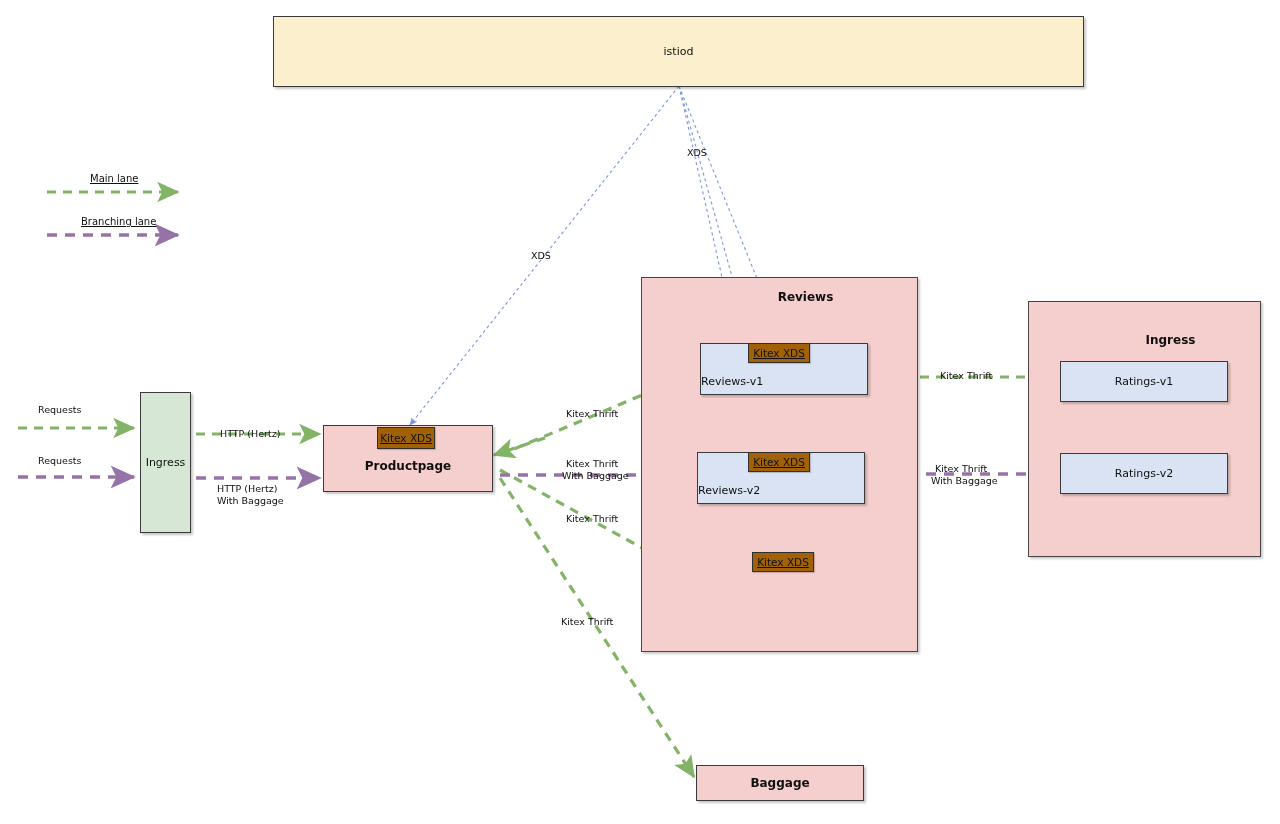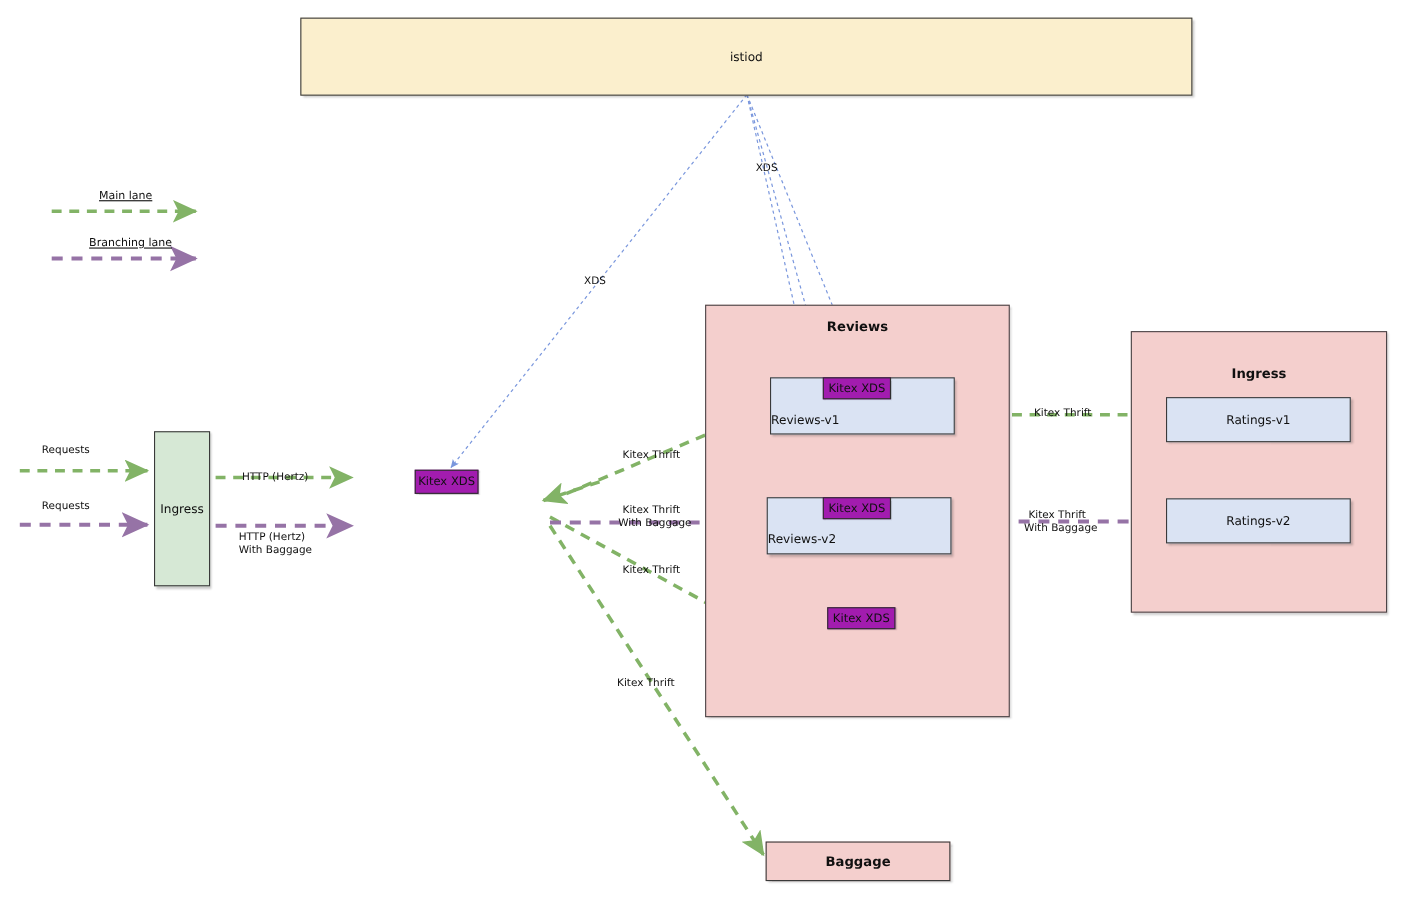--- a/index.html
+++ b/index.html
@@ -17,28 +17,28 @@
         display:flex;align-items:center;justify-content:center;}
   .node-label{font-size:11px;color:#101010;text-align:center;line-height:1.25;}
   .bold{font-weight:bold;font-size:12px;}
 
   .istiod{background:#fbefcd;}
   .pink{background:#f4cfcd;}
   .green{background:#d6e8d5;}
   .blue{background:#dae3f3;}
 
   .group{position:absolute;box-sizing:border-box;background:#f4cfcd;
-         border:1.6px solid #4a4446;box-shadow:2px 2px 2px rgba(0,0,0,0.2);}
+         border:1.6px solid #4a4446;box-shadow:2px 2px 2px rgba(0,0,0,0.2);padding-left:26px;}
   .group-title{position:absolute;width:100%;text-align:center;
                font-size:12px;font-weight:bold;color:#101010;}
 
-  .kitex{position:absolute;box-sizing:border-box;background:#a21caf;
+  .kitex{position:absolute;box-sizing:border-box;background:#a16207;
          border:1.2px solid #2f2f2f;display:flex;align-items:center;
          justify-content:center;font-size:10.5px;color:#101010;
-         box-shadow:1px 1px 1px rgba(0,0,0,0.18);}
+         box-shadow:1px 1px 1px rgba(0,0,0,0.18);text-decoration:underline;}
 
   .vlabel{position:absolute;width:100%;text-align:left;font-size:11px;color:#101010;}
 
   .edge-label{position:absolute;font-size:9.5px;color:#101010;
               line-height:1.2;white-space:pre;}
   .legend-label{position:absolute;font-size:10px;color:#101010;white-space:nowrap;text-decoration:underline;}
 </style>
 </head>
 <body>
 
@@ -93,20 +93,23 @@
   <div class="legend-label" style="left:81px;top:216px;">Branching lane</div>
 
   <div class="node green" style="left:140px;top:392px;width:51px;height:141px;">
     <span class="node-label">Ingress</span>
   </div>
 
   <div class="node istiod" style="left:273px;top:16px;width:811px;height:71px;">
     <span class="node-label">istiod</span>
   </div>
 
+  <div class="node pink" style="left:323px;top:425px;width:170px;height:67px;">
+    <span class="node-label bold" style="margin-top:16px;">Productpage</span>
+  </div>
   <div class="kitex" style="left:377px;top:427px;width:58px;height:22px;">Kitex XDS</div>
 
   <div class="group" style="left:641px;top:277px;width:277px;height:375px;">
     <div class="group-title" style="top:12px;">Reviews</div>
   </div>
 
   <div class="node blue" style="left:700px;top:343px;width:168px;height:52px;">
     <span class="vlabel" style="top:31px;">Reviews-v1</span>
   </div>
   <div class="kitex" style="left:748px;top:343px;width:62px;height:20px;">Kitex XDS</div>

